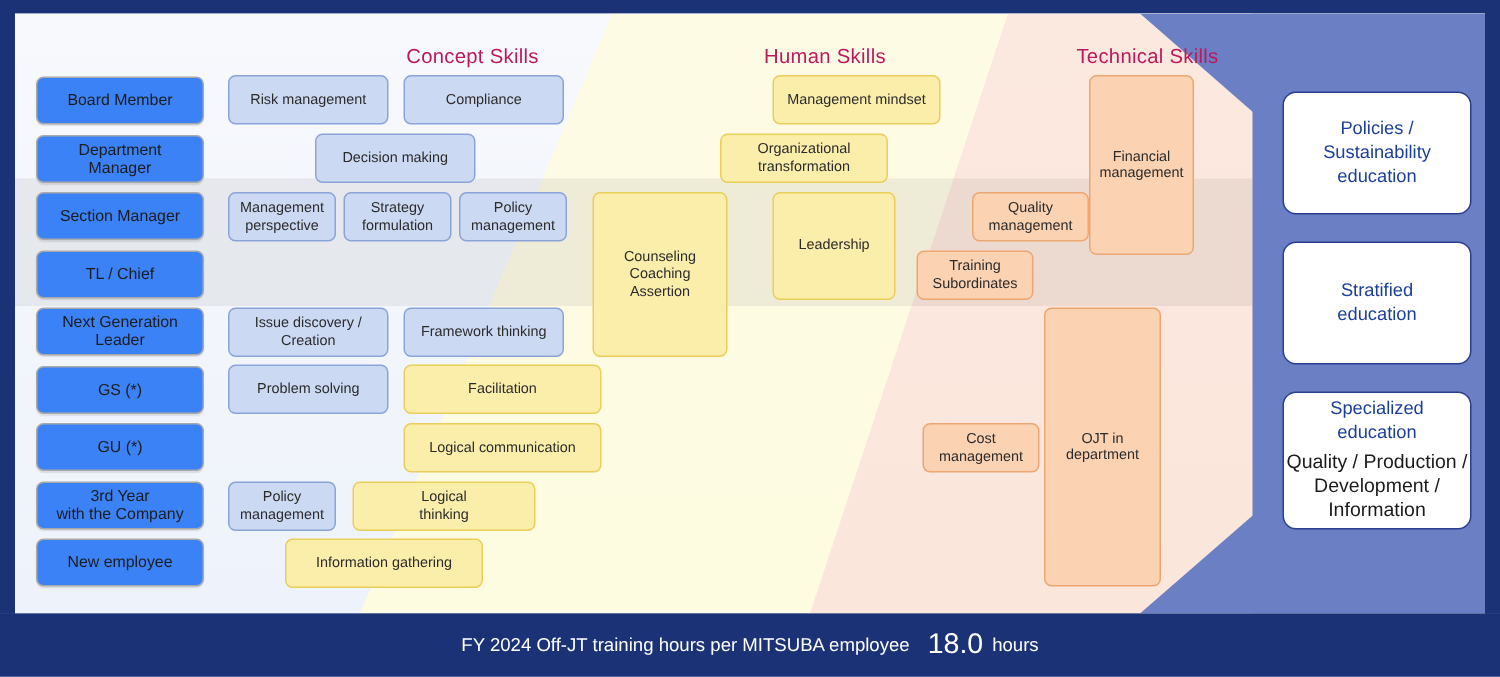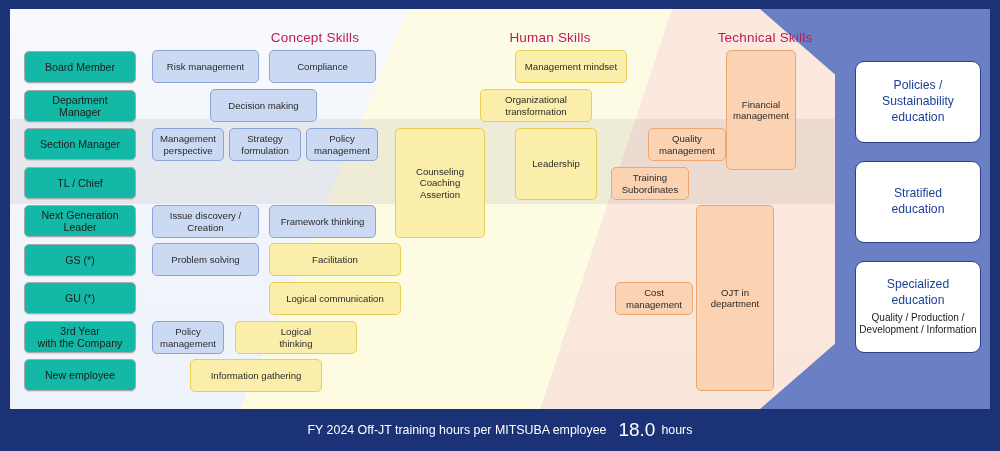--- a/index.html
+++ b/index.html
@@ -71,21 +71,21 @@
     position:absolute;
     box-sizing:border-box;
     display:flex;align-items:center;justify-content:center;
     text-align:center;
     font-size:9.6px;line-height:1.18;
     color:#2b2b2b;
     border-radius:5px;
     padding:1px 3px;
   }
   .box.role{
-    background:#14b8a6;border:1px solid #a9a9a9;
+    background:#3b82f6;border:1px solid #a9a9a9;
     font-size:10.6px;color:#1c1c1c;
     box-shadow:0 1px 1px rgba(0,0,0,.10);
   }
   .box.concept{
     background:#ccd9f2;border:1px solid #8ba4d8;
   }
   .box.human{
     background:#fbeeab;border:1px solid #e9ce59;
   }
   .box.tech{
@@ -98,21 +98,21 @@
     box-sizing:border-box;
     background:#ffffff;
     border:1px solid #2a3f8f;
     border-radius:9px;
     display:flex;flex-direction:column;
     align-items:center;justify-content:center;
     text-align:center;
     color:#1b3f9b;
   }
   .edu .t{font-size:12.2px;line-height:1.3;font-weight:400;}
-  .edu .s{font-size:10px;line-height:1.25;color:#1b1b1b;margin-top:3px;}
+  .edu .s{font-size:13px;line-height:1.25;color:#1b1b1b;margin-top:3px;}
 
   
   .bottombar{
     position:absolute;left:0;bottom:0;width:1000px;height:42px;
     background:#1b3276;
     display:flex;align-items:center;justify-content:center;
     color:#ffffff;
   }
   .bottombar .lab{font-size:12.4px;}
   .bottombar .num{font-size:19px;margin:0 6px 0 12px;}

